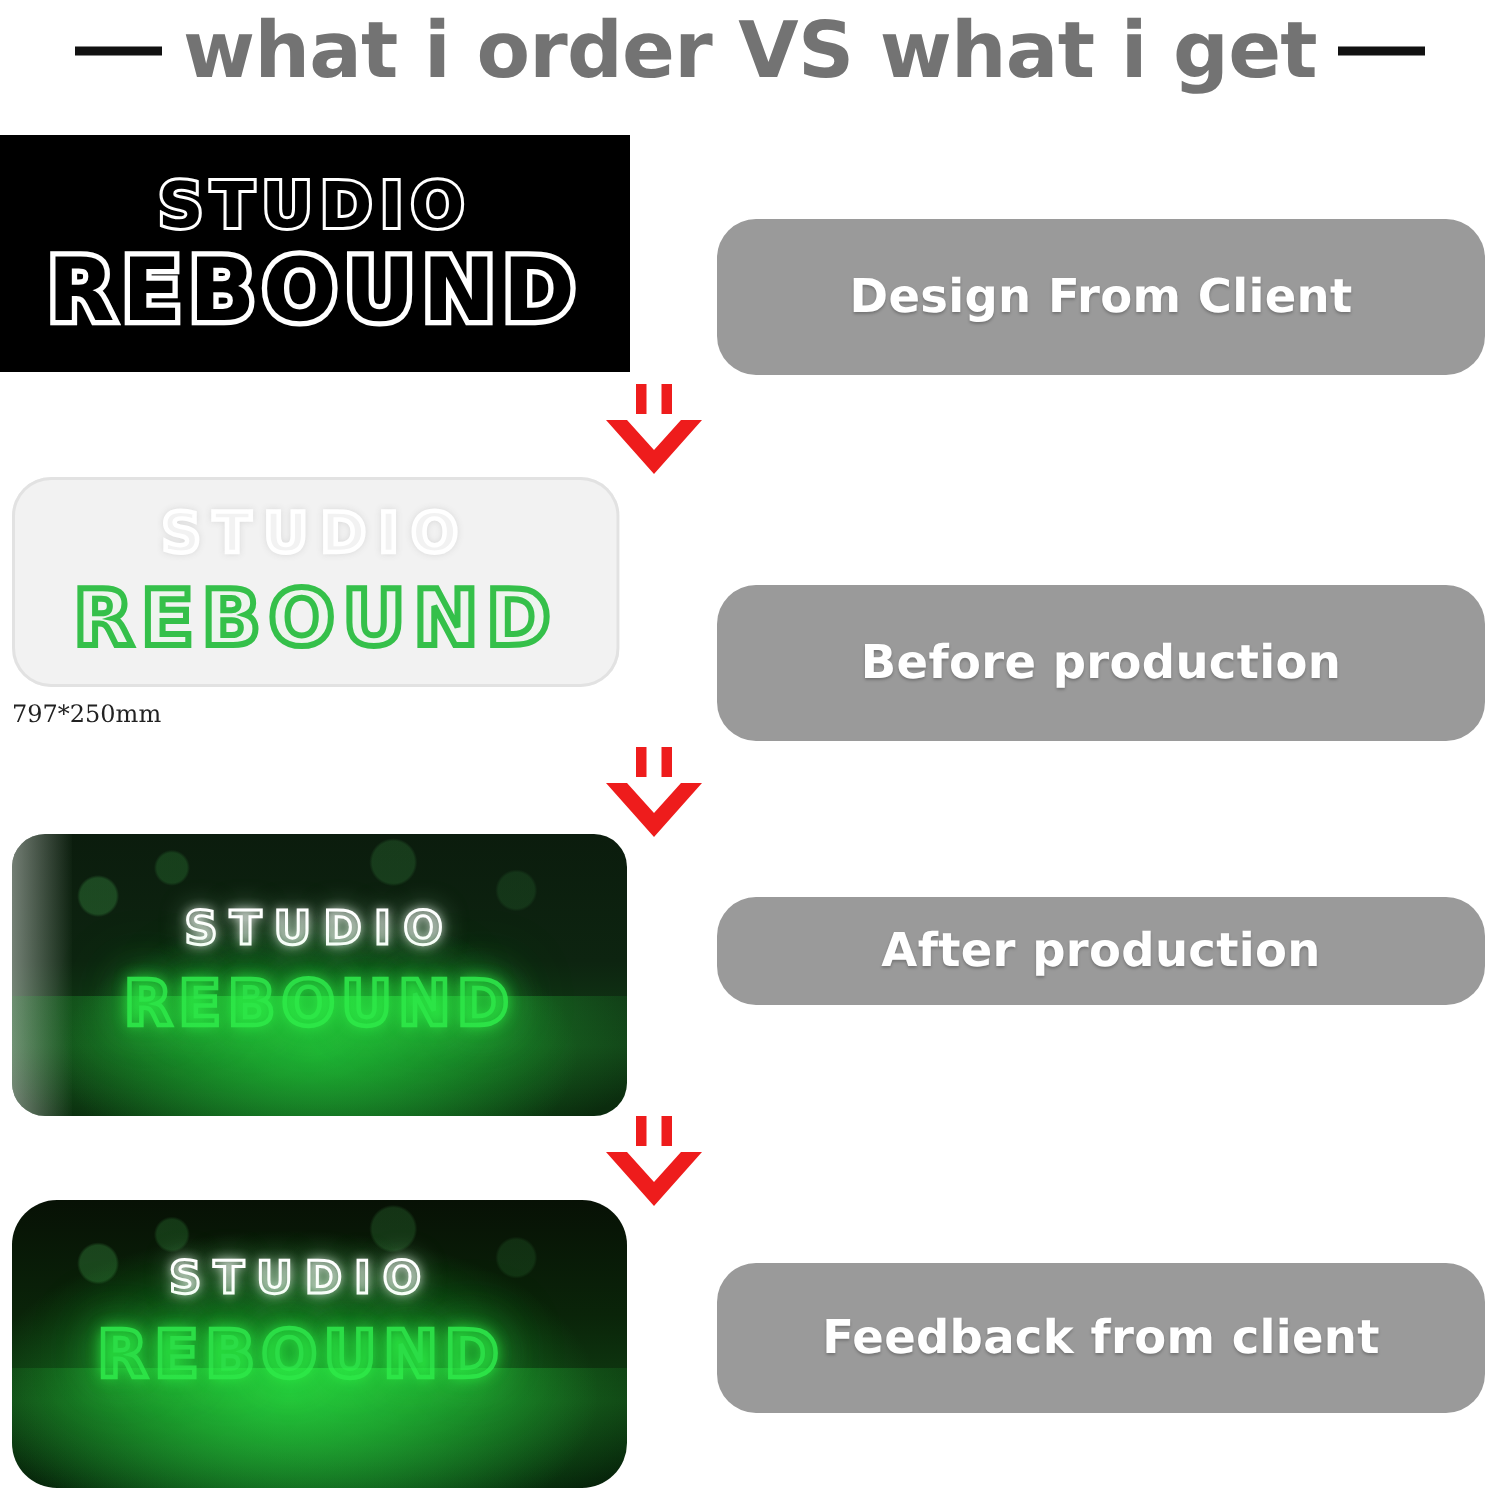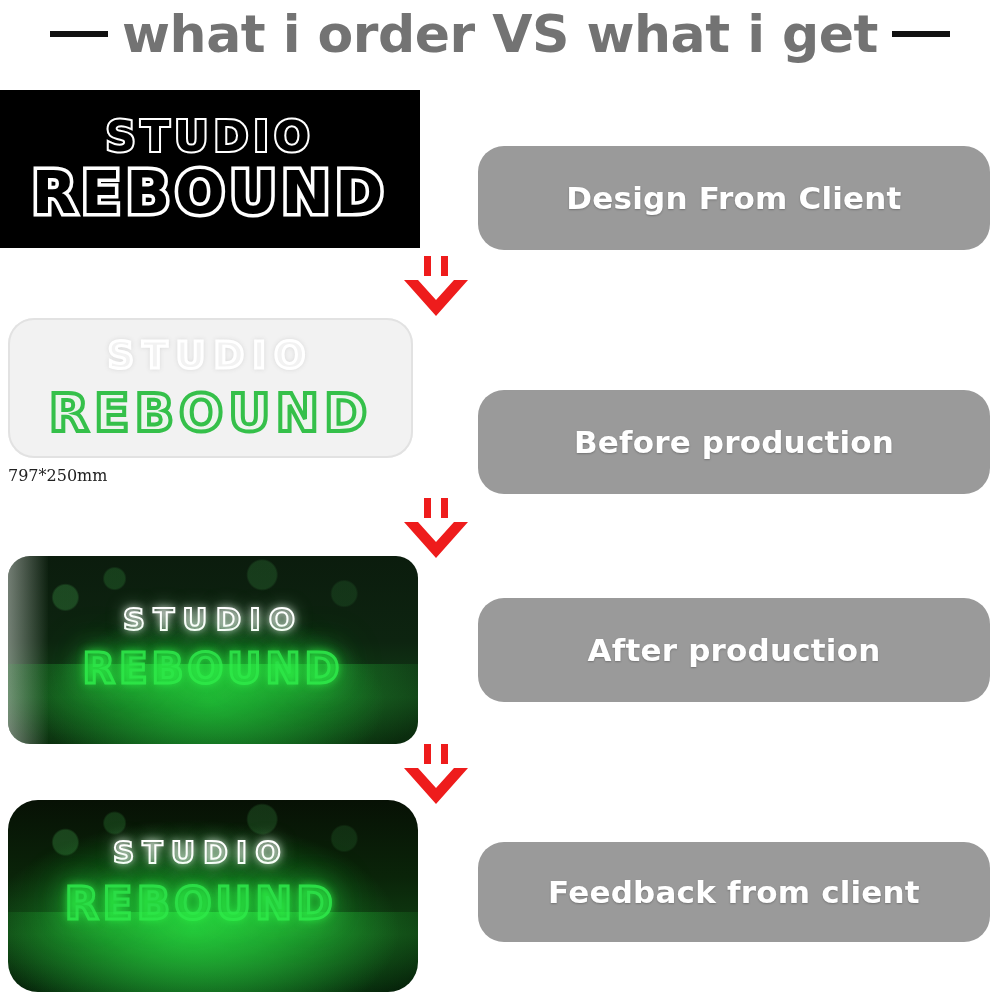--- a/index.html
+++ b/index.html
@@ -260,21 +260,21 @@
 </div>
 
 <div class="photo photo-3">
   <div class="photo-bg-foliage"></div>
   <div class="photo-wall"></div>
   <div class="neon neon-white p3-white">STUDIO</div>
   <div class="neon neon-green p3-green">REBOUND</div>
   <div class="glow-floor"></div>
 </div>
 
-<div class="pill" style="left:478px; top:598px; width:512px; height:104px;">
+<div class="pill" style="left:478px; top:598px; width:512px; height:72px;">
   <span>After production</span>
 </div>
 
 <div class="arrow" style="left:396px; top:744px;">
   <svg width="80" height="62" viewBox="0 0 80 62">
     <rect x="28" y="0" width="7" height="20" fill="#ee1c1c"></rect>
     <rect x="45" y="0" width="7" height="20" fill="#ee1c1c"></rect>
     <polygon points="8,24 40,60 72,24 58,24 40,44 22,24" fill="#ee1c1c"></polygon>
   </svg>
 </div>

